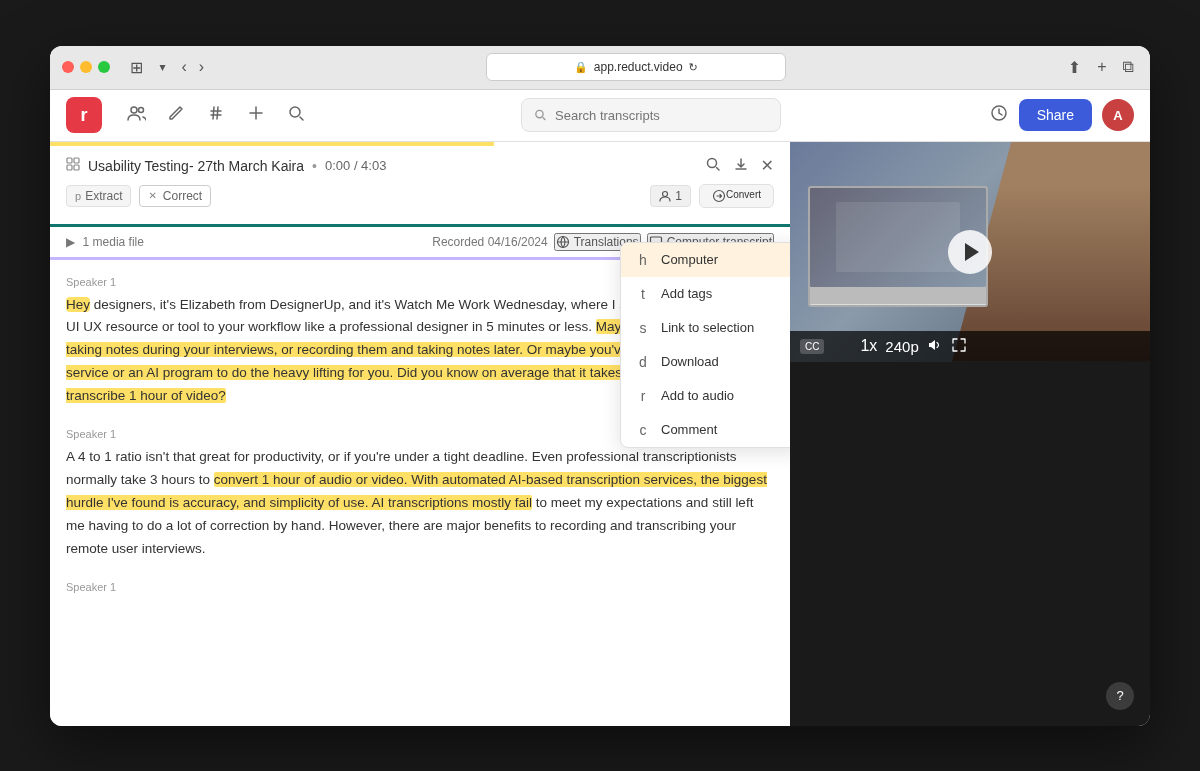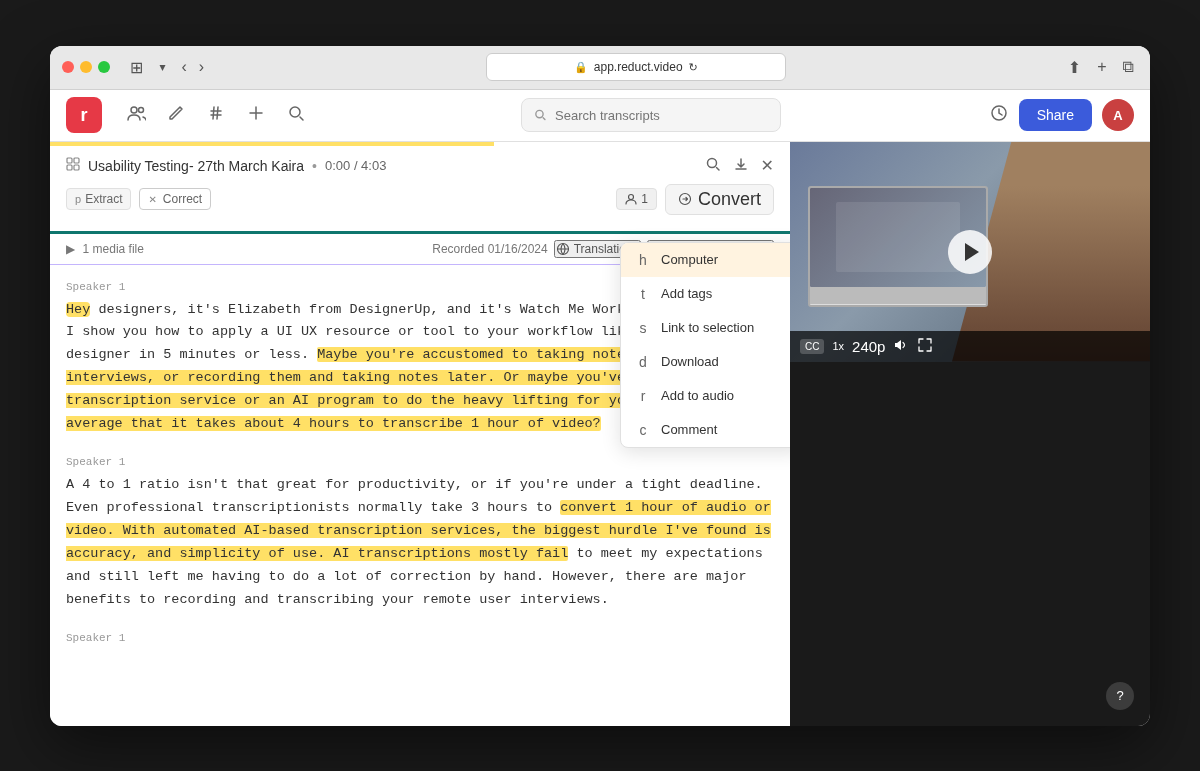--- a/index.html
+++ b/index.html
@@ -290,26 +290,24 @@
       display: flex;
       align-items: center;
       gap: 4px;
       cursor: pointer;
     }
     .convert-btn {
       background: #f5f5f5;
       border: 1px solid #e0e0e0;
       border-radius: 6px;
       padding: 4px 12px;
-      font-size: 18px;
+      font-size: 10px;
       color: #333;
       cursor: pointer;
       display: flex;
-      align-items: center;
-      gap: 6px;
     }
     .description-row {
       padding: 6px 16px;
       border-bottom: 1px solid #e8e8e8;
       display: flex;
       align-items: center;
       justify-content: space-between;
     }
     .description-placeholder {
       font-size: 13px;
@@ -323,21 +321,21 @@
       font-size: 12px;
       color: #666;
       display: flex;
       align-items: center;
       gap: 4px;
     }
     .meta-row {
       display: flex;
       align-items: center;
       padding: 6px 16px;
-      border-bottom: 1px solid #c4b5fd;
+      border-bottom: 3px solid #c4b5fd;
       font-size: 12px;
       color: #777;
     }
     .meta-row .recorded-text {
       margin-left: auto;
       display: flex;
       align-items: center;
       gap: 6px;
     }
     .translations-btn {
@@ -354,21 +352,20 @@
       gap: 4px;
       cursor: pointer;
       color: #555;
       font-size: 12px;
     }
     
     .transcript-content {
       flex: 1;
       overflow-y: auto;
       padding: 16px;
-      font-family: Liberation Mono, monospace;
     }
     .speaker-label {
       font-size: 11px;
       color: #999;
       margin-bottom: 6px;
       font-weight: 500;
     }
     .transcript-paragraph {
       font-size: 13.5px;
       line-height: 1.7;
@@ -478,22 +475,23 @@
       border-radius: 3px;
       color: white;
       font-size: 10px;
       padding: 2px 5px;
       cursor: pointer;
     }
     .speed-btn {
       background: none;
       border: none;
       color: white;
-      font-size: 11px;
-      cursor: pointer;
+      font-size: 16px;
+      cursor: pointer;
+      margin-left: 28px;
     }
     .quality-btn {
       background: none;
       border: none;
       color: white;
       font-size: 15px;
       cursor: pointer;
     }
     .volume-btn {
       background: none;
@@ -686,21 +684,21 @@
         </div>
       </div>
 
 
       <div class="meta-row">
         <span>
           <span>▶</span>
           <span style="margin-left:4px;">1 media file</span>
         </span>
         <div class="recorded-text">
-          <span>Recorded 01/16/2024</span>
+          <span>Recorded 04/16/2024</span>
           <button class="translations-btn">
             <svg width="14" height="14" viewBox="0 0 14 14" fill="none">
               <circle cx="7" cy="7" r="5.5" stroke="#555" stroke-width="1.2"></circle>
               <path d="M7 1.5C7 1.5 5 4 5 7s2 5.5 2 5.5M7 1.5C7 1.5 9 4 9 7s-2 5.5-2 5.5" stroke="#555" stroke-width="1.2"></path>
               <path d="M1.5 7h11" stroke="#555" stroke-width="1.2"></path>
             </svg>
             <span>Translations</span>
           </button>
           <button class="computer-transcript-btn">
             <svg width="14" height="14" viewBox="0 0 14 14" fill="none">

